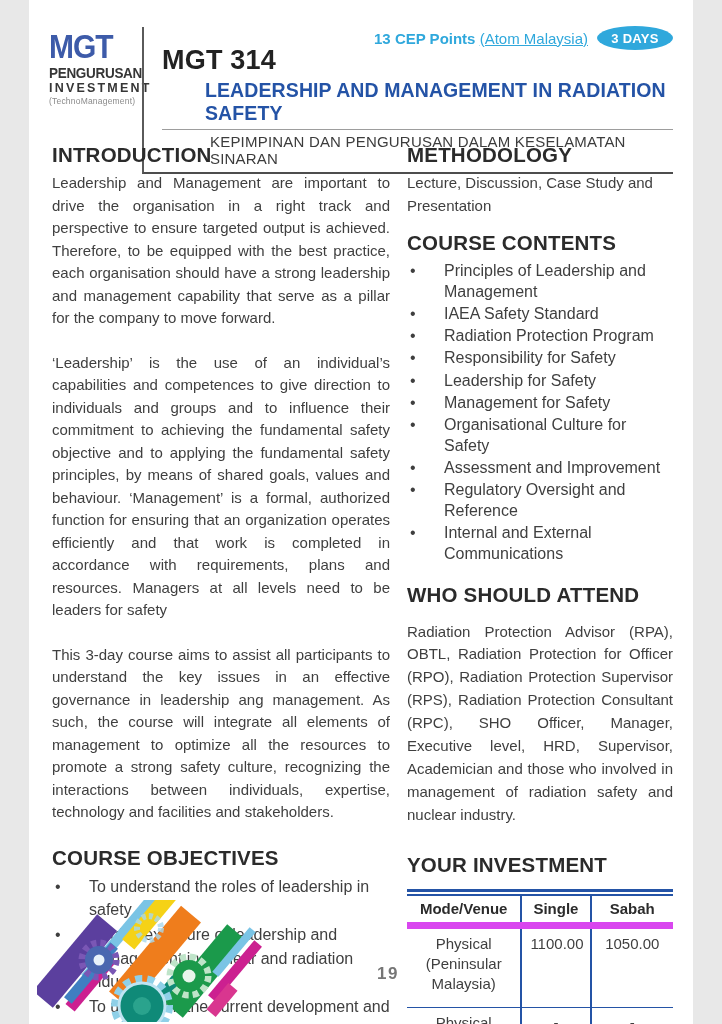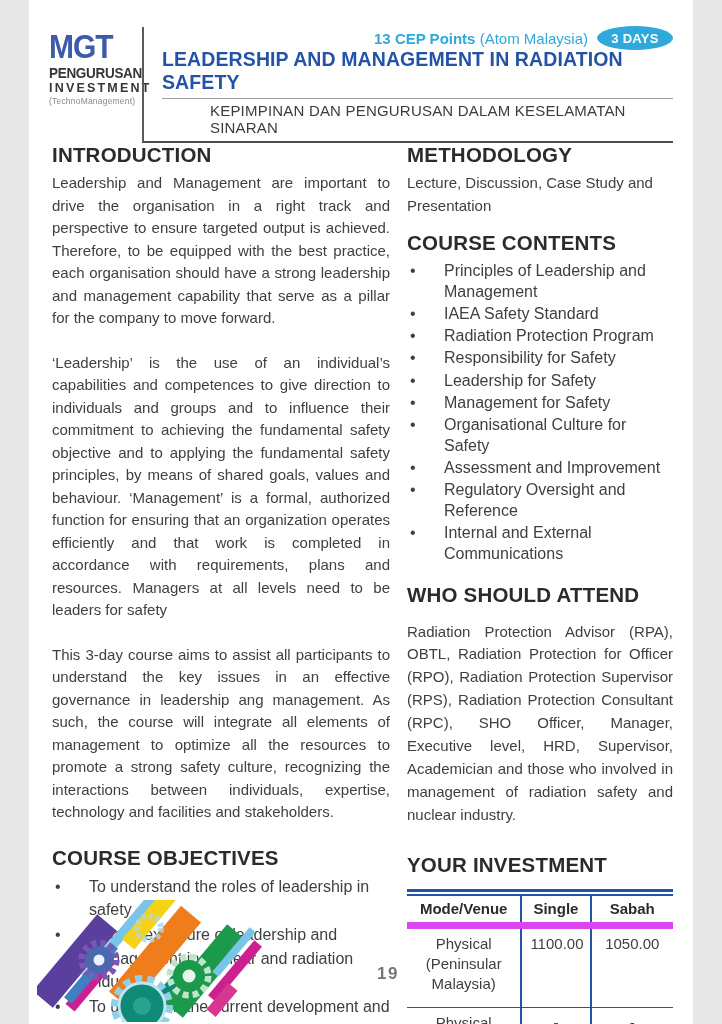--- a/index.html
+++ b/index.html
@@ -13,25 +13,25 @@
   .header { position:absolute; top:27px; left:20px; right:20px; display:flex; }
   .logo { width:93px; padding-top:6px; }
   .logo-brand { font-size:30px; font-weight:bold; color:#3d5ba9; line-height:0.85; letter-spacing:-1px; transform:scaleY(1.1); transform-origin:top left; }
   .logo-line1 { font-size:13.5px; font-weight:bold; color:#363636; letter-spacing:-0.3px; margin-top:6px; transform:scaleY(1.05); transform-origin:top left;}
   .logo-line2 { font-size:12.5px; font-weight:bold; color:#363636; letter-spacing:2.2px; margin-top:1px; }
   .logo-line3 { font-size:8.5px; color:#8a8a8a; margin-top:1px; letter-spacing:0.2px; }
 
   .header-right { flex:1; border-left:2px solid #5a5a5a; border-bottom:2.5px solid #4d4d4d; padding:0 0 5px 18px; }
   .cep-row { display:flex; justify-content:flex-end; align-items:center; gap:9px; height:22px; margin-bottom:-4px; }
   .cep-points { font-size:15px; font-weight:bold; color:#2fa8dc; }
-  .cep-points .org { font-weight:normal; }
+  .cep-points .org { font-weight:normal;text-decoration:underline; }
   .days-badge { width:76px; height:24px; border-radius:50%; background:#2fa8dc; color:#ffffff;
     font-size:13px; font-weight:bold; display:flex; align-items:center; justify-content:center; letter-spacing:0.3px; }
   .course-code { font-size:27px; font-weight:bold; color:#222222; letter-spacing:0.2px; }
-  .course-title { font-size:19.5px; font-weight:bold; color:#2453a6; margin-top:3px; letter-spacing:0.1px; }
+  .course-title { font-size:19.5px; font-weight:bold; color:#2453a6; margin-top:3px; letter-spacing:0.1px;margin-left:43px; }
   .title-divider { border:none; border-top:1.5px solid #9d9d9d; margin:4px 0 3px 0; }
   .course-title-malay { font-size:15px; color:#3c3c3c; letter-spacing:0.2px;margin-left:48px; }
 
   
   .columns { position:absolute; top:143px; left:23px; right:20px; display:flex; gap:17px; }
   .col-left  { width:338px; flex:none; }
   .col-right { flex:1; min-width:0; }
 
   .section-h { font-size:20.5px; font-weight:bold; color:#2b2b2b; margin:0 0 5px 0; letter-spacing:0.2px; }
   .body-p { font-size:15px; line-height:1.5; text-align:justify; margin:0 0 22px 0; }
@@ -78,20 +78,21 @@
       <div class="logo-line3">(TechnoManagement)</div>
     </div>
     <div class="header-right">
       <div class="cep-row">
         <div class="cep-points">
           <span>13 CEP Points</span>
           <span class="org">(Atom Malaysia)</span>
         </div>
         <div class="days-badge">3 DAYS</div>
       </div>
+      <div class="course-code">MGT 314</div>
       <div class="course-title">LEADERSHIP AND MANAGEMENT IN RADIATION SAFETY</div>
       <hr class="title-divider">
       <div class="course-title-malay">KEPIMPINAN DAN PENGURUSAN DALAM KESELAMATAN SINARAN</div>
     </div>
   </div>
 
   <div class="columns">
 
     <div class="col-left">
       <h2 class="section-h">INTRODUCTION</h2>

